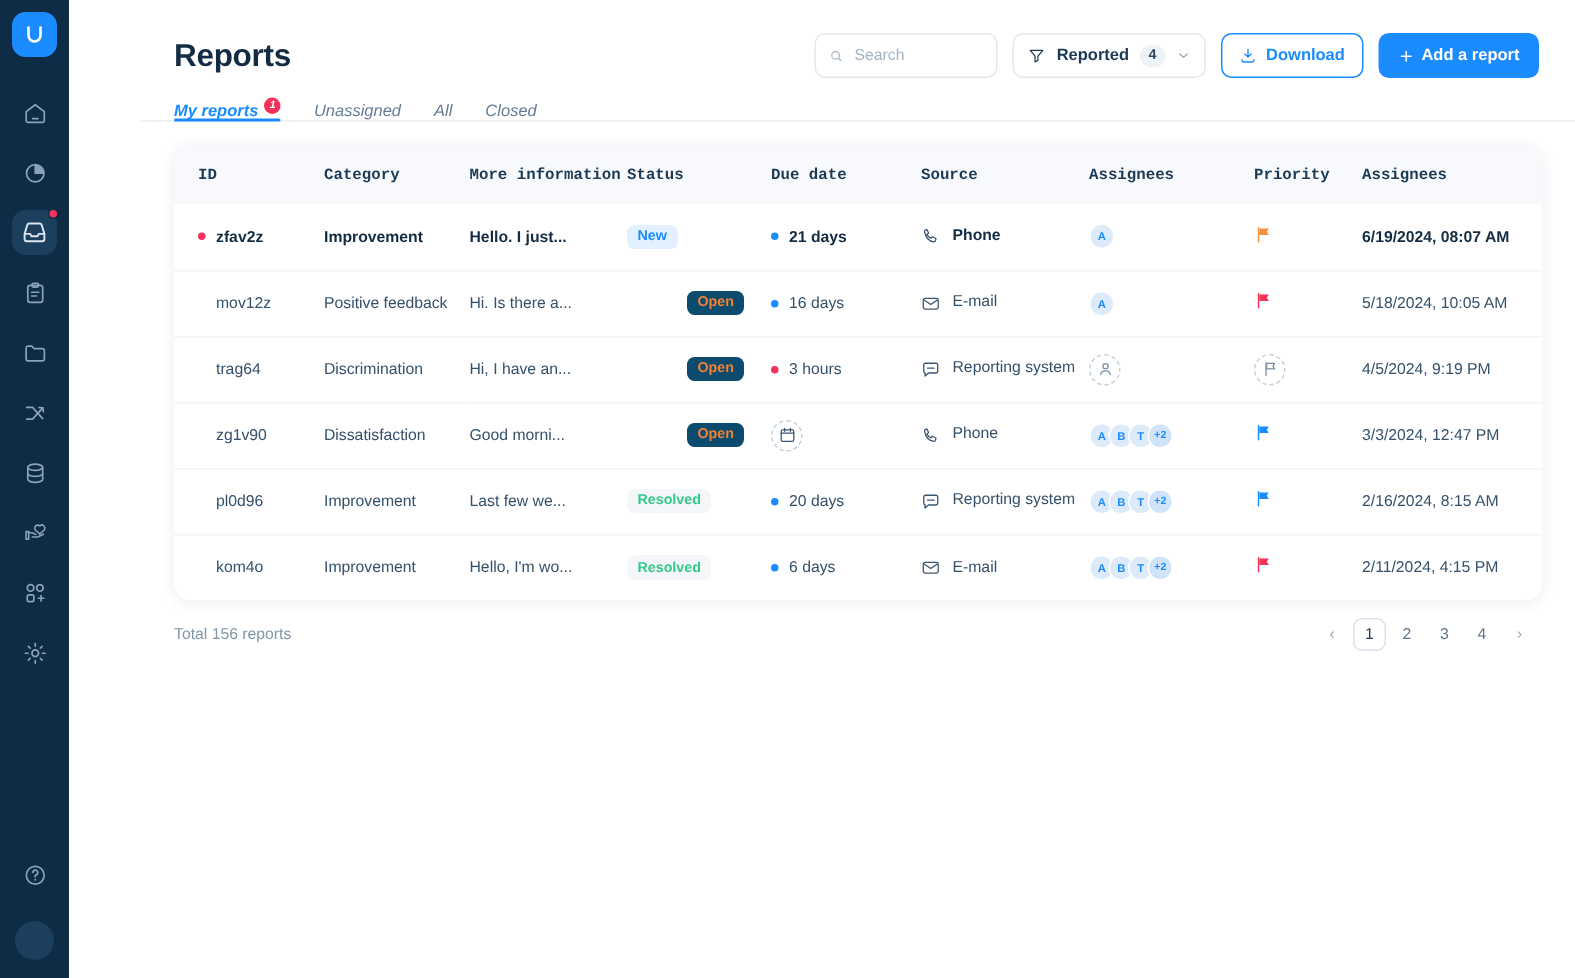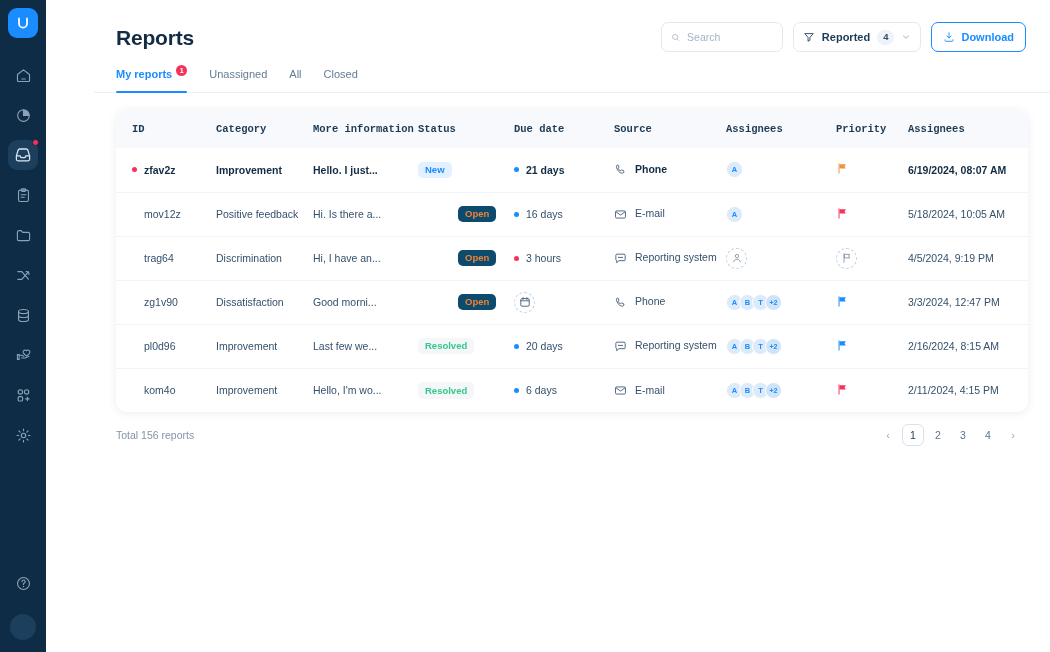--- a/index.html
+++ b/index.html
@@ -100,22 +100,22 @@
   }
   .add-btn span { font-size: 11px; font-weight: bold; color: #ffffff; }
 
   
   .tabs {
     display: flex; align-items: flex-end; gap: 22px;
     padding: 0 22px; margin-top: 16px;
     border-bottom: 1px solid #eaeff5;
   }
   .tab {
-    font-size: 11px; color: #657c93; padding-bottom: 12px;
-    position: relative; cursor: pointer; display: flex; align-items: flex-start; gap: 4px;
+    font-size: 11px; color: #657c93; padding-bottom: 0;
+    position: relative; cursor: pointer; display: flex; align-items: flex-start; gap: 4px; font-style: italic;
   }
   .tab.active { color: #1a8cff; font-weight: bold; }
   .tab.active::after {
     content: ""; position: absolute; left: 0; right: 0; bottom: -1px;
     height: 2px; background: #1a8cff; border-radius: 2px;
   }
   .tab-badge {
     background: #f5325b; color: #fff; font-size: 7px; font-weight: bold;
     border-radius: 50%; width: 11px; height: 11px;
     display: flex; align-items: center; justify-content: center;
@@ -342,20 +342,26 @@
         </div>
 
         <div class="download-btn">
           <svg width="12" height="12" viewBox="0 0 24 24" fill="none">
             <path d="M12 3.6v10.2M7.8 10l4.2 4 4.2-4" stroke="#1a8cff" stroke-width="1.8" stroke-linecap="round" stroke-linejoin="round"></path>
             <path d="M4.2 17.6v1.4a1.6 1.6 0 0 0 1.6 1.6h12.4a1.6 1.6 0 0 0 1.6-1.6v-1.4" stroke="#1a8cff" stroke-width="1.8" stroke-linecap="round"></path>
           </svg>
           <span>Download</span>
         </div>
 
+        <div class="add-btn">
+          <svg width="11" height="11" viewBox="0 0 24 24" fill="none">
+            <path d="M12 5v14M5 12h14" stroke="#ffffff" stroke-width="2.2" stroke-linecap="round"></path>
+          </svg>
+          <span>Add a report</span>
+        </div>
       </div>
     </div>
 
     <div class="tabs" id="tabs">
         <div class="tab active">
           <span>My reports</span>
           <span class="tab-badge">1</span>
         </div>
         <div class="tab">
           <span>Unassigned</span>

